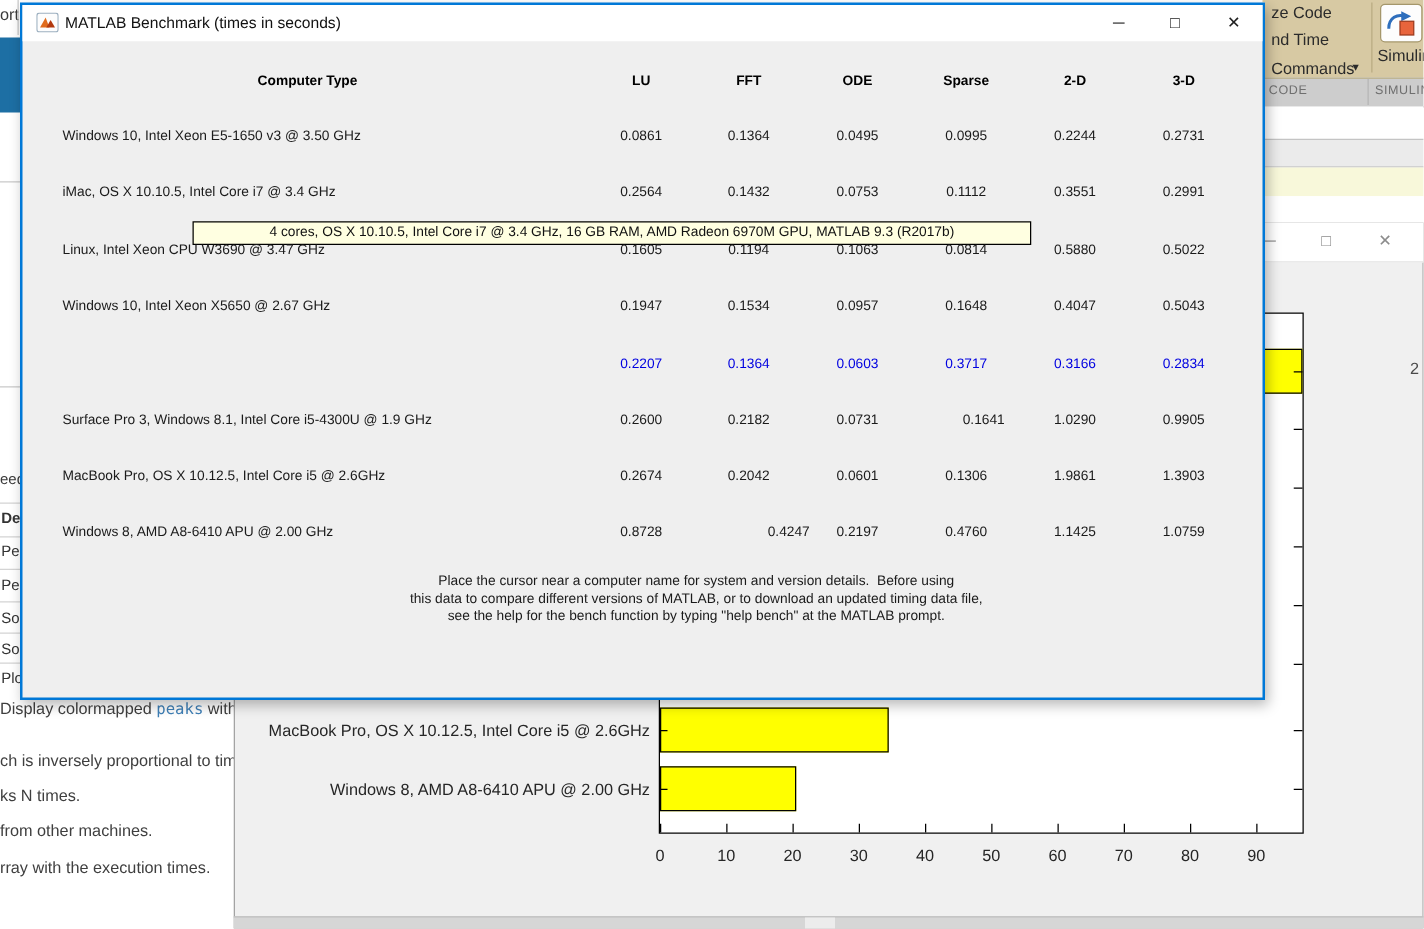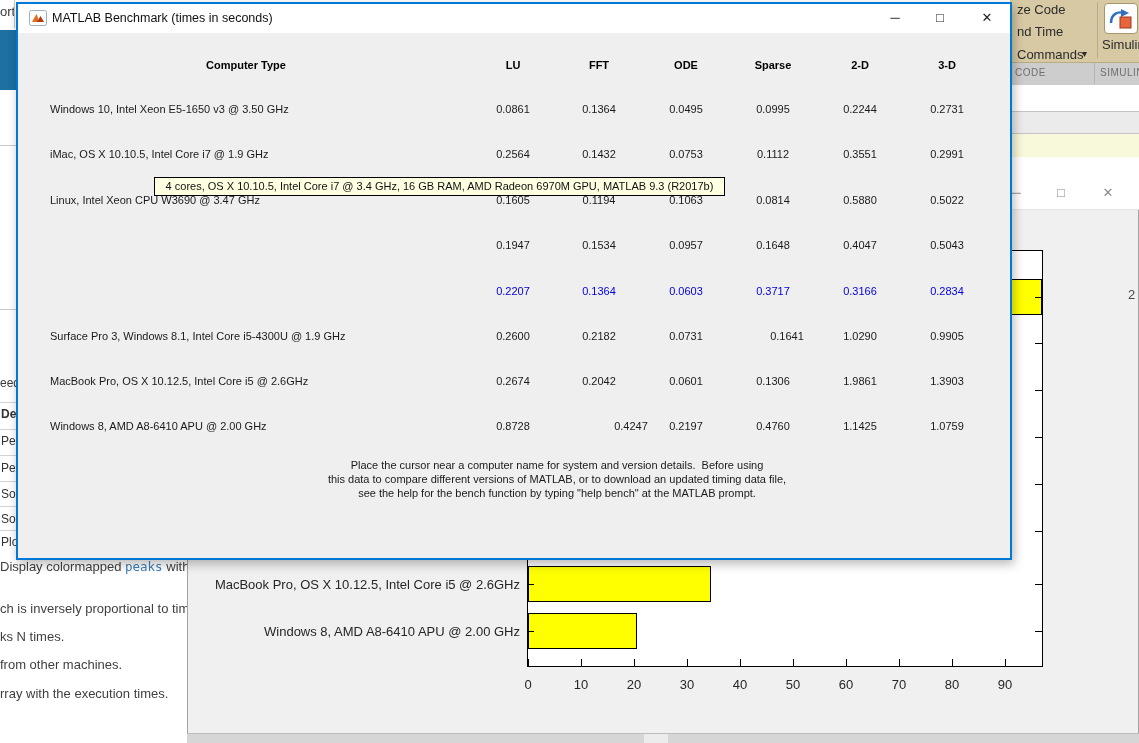--- a/index.html
+++ b/index.html
@@ -55,21 +55,21 @@
        border:2px solid #0078d7;box-sizing:border-box;box-shadow:2px 4px 10px rgba(0,0,0,.28);}
   #dlg-titlebar{left:0;top:0;width:992px;height:29px;background:#ffffff;}
   #dlg-title{left:34px;top:7px;font-size:12.5px;color:#111;white-space:nowrap;}
   #dlg-icon{left:11px;top:6px;width:18px;height:16px;}
   .dlg-ctrl{width:26px;height:24px;top:2px;text-align:center;line-height:24px;
             font-size:13px;color:#222;}
   .hdr-cell{font-weight:bold;font-size:11px;color:#000;text-align:center;}
   .row-name{font-size:11px;color:#1a1a1a;white-space:nowrap;}
   .val-cell{font-size:11px;color:#1a1a1a;text-align:center;width:80px;}
   .hl{color:#0000e0;}
-  #tooltip{left:136px;top:173px;width:571px;height:19px;background:#ffffe1;
+  #tooltip{left:136px;top:173px;width:671px;height:19px;background:#ffffe1;
            border:1px solid #000;box-sizing:border-box;font-size:11px;color:#111;
            text-align:center;line-height:17px;white-space:nowrap;}
   .footer-line{left:219px;width:640px;text-align:center;font-size:11px;color:#1a1a1a;white-space:pre;}
 </style>
 </head>
 <body>
 
 <div id="canvas">
 
   <div class="abs z-desk" id="frag-ort">ort</div>
@@ -147,34 +147,35 @@
       <div class="abs hdr-cell" style="left: 715px; top: 55px; width: 80px;">Sparse</div>
       <div class="abs hdr-cell" style="left: 802px; top: 55px; width: 80px;">2-D</div>
       <div class="abs hdr-cell" style="left: 889px; top: 55px; width: 80px;">3-D</div>
       <div class="abs row-name" style="left: 32px; top: 99px; width: 450px;">Windows 10, Intel Xeon E5-1650 v3 @ 3.50 GHz</div>
       <div class="abs val-cell" style="left: 455px; top: 99px;">0.0861</div>
       <div class="abs val-cell" style="left: 541px; top: 99px;">0.1364</div>
       <div class="abs val-cell" style="left: 628px; top: 99px;">0.0495</div>
       <div class="abs val-cell" style="left: 715px; top: 99px;">0.0995</div>
       <div class="abs val-cell" style="left: 802px; top: 99px;">0.2244</div>
       <div class="abs val-cell" style="left: 889px; top: 99px;">0.2731</div>
-      <div class="abs row-name" style="left: 32px; top: 144px; width: 450px;">iMac, OS X 10.10.5, Intel Core i7 @ 1.9 GHz</div>
+      <div class="abs row-name" style="left: 32px; top: 144px; width: 450px;">iMac, OS X 10.10.5, Intel Core i7 @ 3.4 GHz</div>
       <div class="abs val-cell" style="left: 455px; top: 144px;">0.2564</div>
       <div class="abs val-cell" style="left: 541px; top: 144px;">0.1432</div>
       <div class="abs val-cell" style="left: 628px; top: 144px;">0.0753</div>
       <div class="abs val-cell" style="left: 715px; top: 144px;">0.1112</div>
       <div class="abs val-cell" style="left: 802px; top: 144px;">0.3551</div>
       <div class="abs val-cell" style="left: 889px; top: 144px;">0.2991</div>
       <div class="abs row-name" style="left: 32px; top: 190px; width: 450px;">Linux, Intel Xeon CPU W3690 @ 3.47 GHz</div>
       <div class="abs val-cell" style="left: 455px; top: 190px;">0.1605</div>
       <div class="abs val-cell" style="left: 541px; top: 190px;">0.1194</div>
       <div class="abs val-cell" style="left: 628px; top: 190px;">0.1063</div>
       <div class="abs val-cell" style="left: 715px; top: 190px;">0.0814</div>
       <div class="abs val-cell" style="left: 802px; top: 190px;">0.5880</div>
       <div class="abs val-cell" style="left: 889px; top: 190px;">0.5022</div>
+      <div class="abs row-name" style="left: 32px; top: 235px; width: 450px;">Windows 10, Intel Xeon X5650 @ 2.67 GHz</div>
       <div class="abs val-cell" style="left: 455px; top: 235px;">0.1947</div>
       <div class="abs val-cell" style="left: 541px; top: 235px;">0.1534</div>
       <div class="abs val-cell" style="left: 628px; top: 235px;">0.0957</div>
       <div class="abs val-cell" style="left: 715px; top: 235px;">0.1648</div>
       <div class="abs val-cell" style="left: 802px; top: 235px;">0.4047</div>
       <div class="abs val-cell" style="left: 889px; top: 235px;">0.5043</div>
       <div class="abs val-cell hl" style="left: 455px; top: 281px;">0.2207</div>
       <div class="abs val-cell hl" style="left: 541px; top: 281px;">0.1364</div>
       <div class="abs val-cell hl" style="left: 628px; top: 281px;">0.0603</div>
       <div class="abs val-cell hl" style="left: 715px; top: 281px;">0.3717</div>

